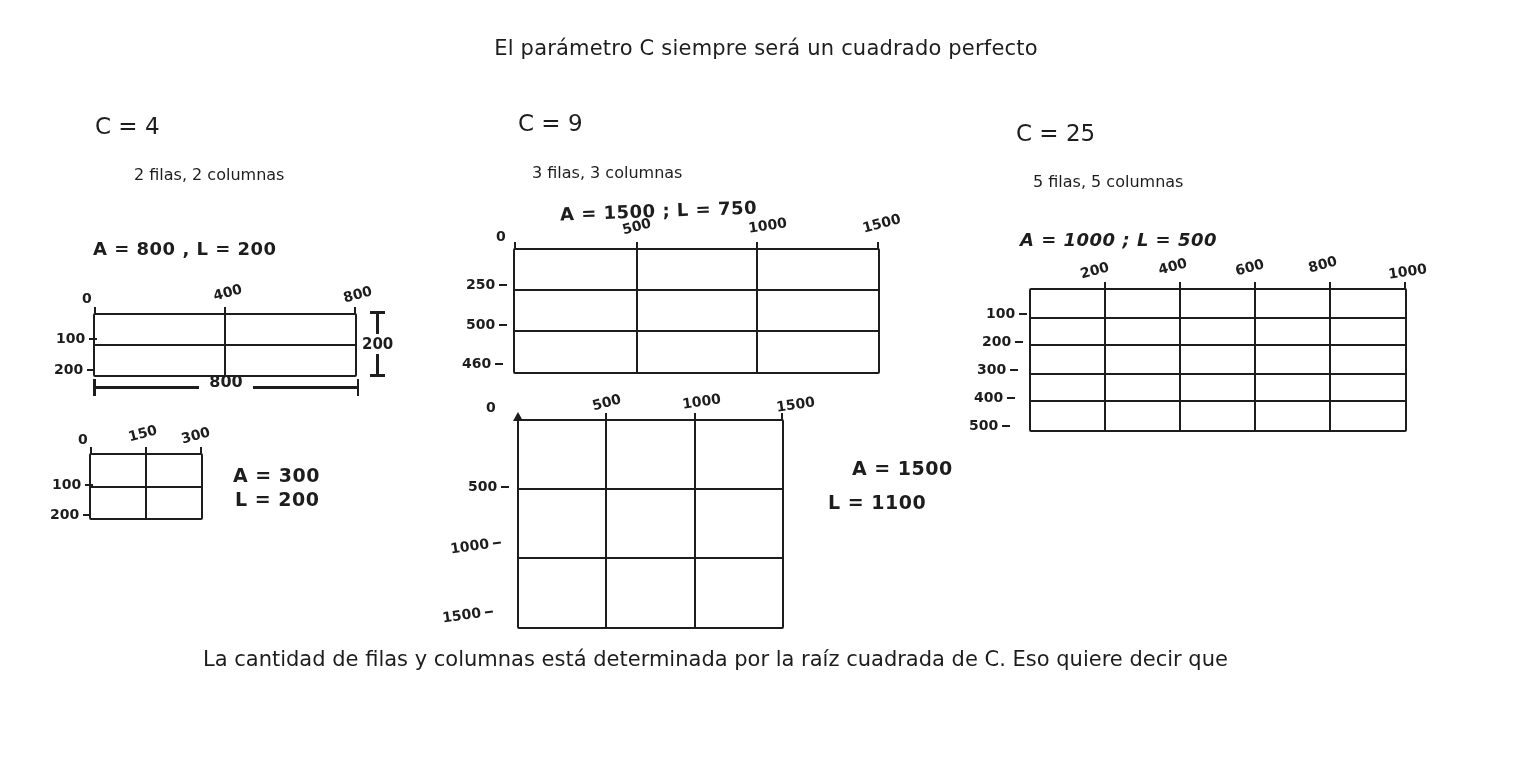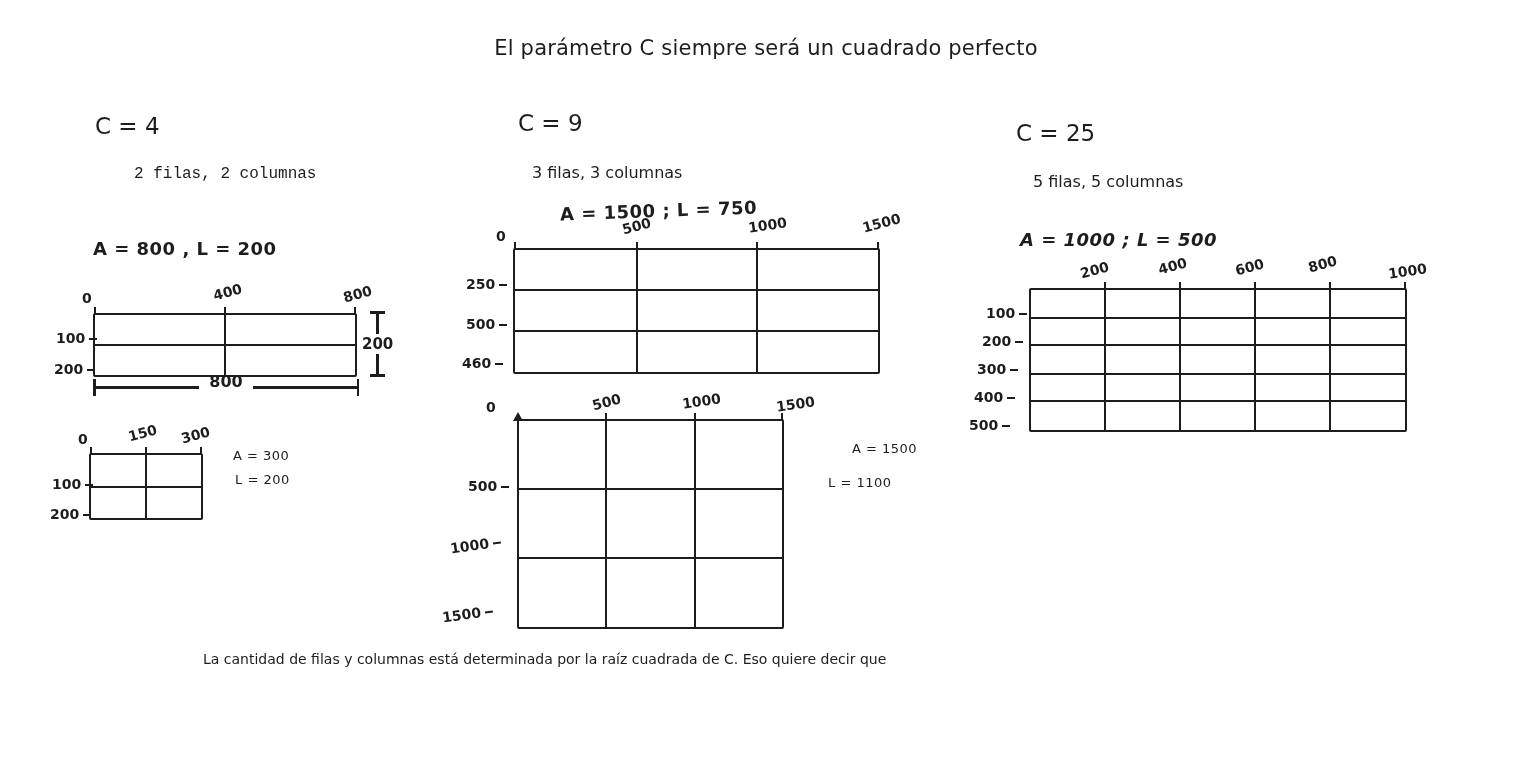--- a/index.html
+++ b/index.html
@@ -5,49 +5,49 @@
   html,body{margin:0;padding:0;background:#ffffff;}
   .canvas{
     position:relative;width:1532px;height:684px;background:#ffffff;
     font-family:"DejaVu Sans",sans-serif;color:#1d1d1d;overflow:hidden;
   }
   .t{position:absolute;white-space:nowrap;}
   .title{left:0;right:0;top:36px;text-align:center;font-size:21px;letter-spacing:.2px;}
   .clabel{font-size:23px;}
   .sub{font-size:16px;}
   .params{font-size:18px;font-weight:700;letter-spacing:.5px;}
-  .side{font-size:13px;font-weight:400;letter-spacing:.5px;}
+  .side{font-size:19px;font-weight:700;letter-spacing:.5px;margin-top:16px;}
   .axis{font-size:14px;font-weight:700;}
   .rot{transform:rotate(-15deg);}
   .rot8{transform:rotate(-8deg);}
   .grid{position:absolute;border:2.5px solid #1d1d1d;border-radius:2px;background:transparent;}
   .gl-v{position:absolute;top:0;bottom:0;width:2px;background:#1d1d1d;}
   .gl-h{position:absolute;left:0;right:0;height:2px;background:#1d1d1d;}
   .tick{position:absolute;top:-8px;width:2px;height:8px;background:#1d1d1d;}
   .ylab::after{content:"";display:inline-block;width:8px;height:2.5px;background:#1d1d1d;margin-left:4px;vertical-align:middle;}
   .axisarrow{position:absolute;width:0;height:0;border-left:5px solid transparent;border-right:5px solid transparent;border-bottom:9px solid #1d1d1d;}
   .vdim{position:absolute;display:flex;flex-direction:column;align-items:center;}
   .vdim .cap{width:15px;height:3px;background:#1d1d1d;}
   .vdim .seg{width:2.5px;flex:1;background:#1d1d1d;min-height:6px;}
   .vdim .dimlabel{font-size:15px;font-weight:700;padding:1px 0;}
   .hdim{position:absolute;display:flex;align-items:center;}
   .hdim .cap{width:2.5px;height:17px;background:#1d1d1d;}
   .hdim .seg{flex:1;height:2.5px;background:#1d1d1d;}
   .hdim .dimlabel{margin:0 10px;font-weight:700;font-size:16px;position:relative;top:-6px;}
-  .footer{left:203px;top:642px;font-size:14px;line-height:35px;white-space:nowrap;}
+  .footer{left:203px;top:642px;font-size:21px;line-height:35px;white-space:nowrap;}
 </style>
 </head>
 <body>
 
 <div class="canvas">
 
   <div class="t title">El parámetro C siempre será un cuadrado perfecto</div>
 
   <div class="t clabel" style="left:95px;top:113px;">C = 4</div>
-  <div class="t sub" style="left:134px;top:165px;font-family:Liberation Mono, monospace;">2 filas, 2 columnas</div>
+  <div class="t sub" style="left:134px;top:165px;">2 filas, 2 columnas</div>
   <div class="t params" style="left:93px;top:238px;">A = 800 ,  L = 200</div>
 
   <div class="grid" style="left:93px;top:313px;width:260px;height:60px;">
     <div class="gl-v" style="left:calc(50% - 1px);"></div>
     <div class="gl-h" style="top:calc(50% - 1px);"></div>
     <div class="tick" style="left:-1px;"></div>
     <div class="tick" style="left:calc(50% - 1px);"></div>
     <div class="tick" style="right:-1px;"></div>
   </div>
   <span class="t axis" style="left:82px;top:290px;">0</span>

